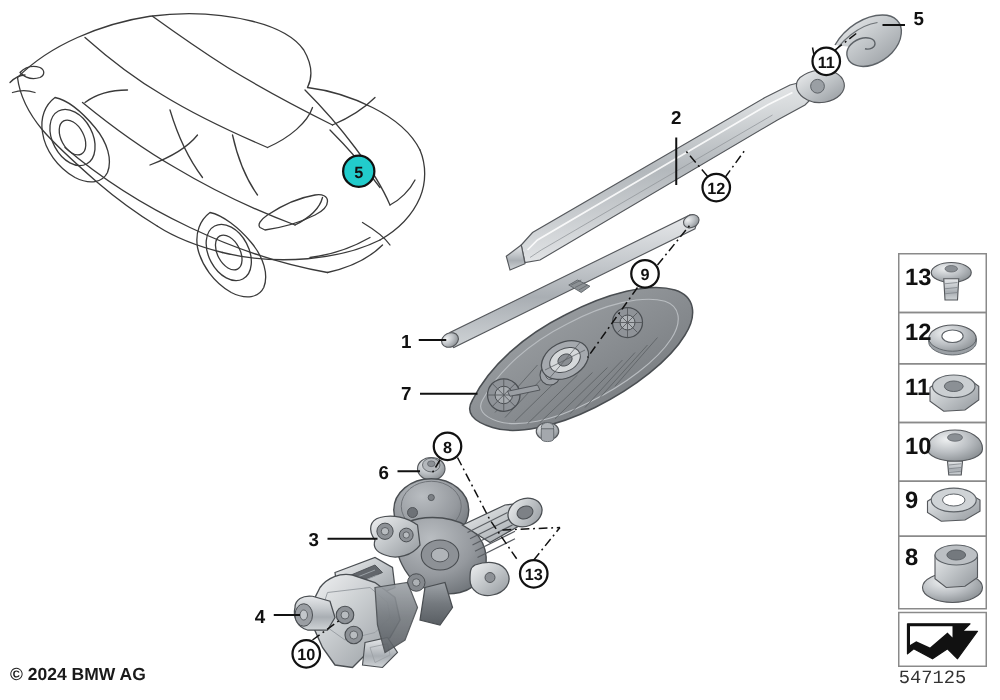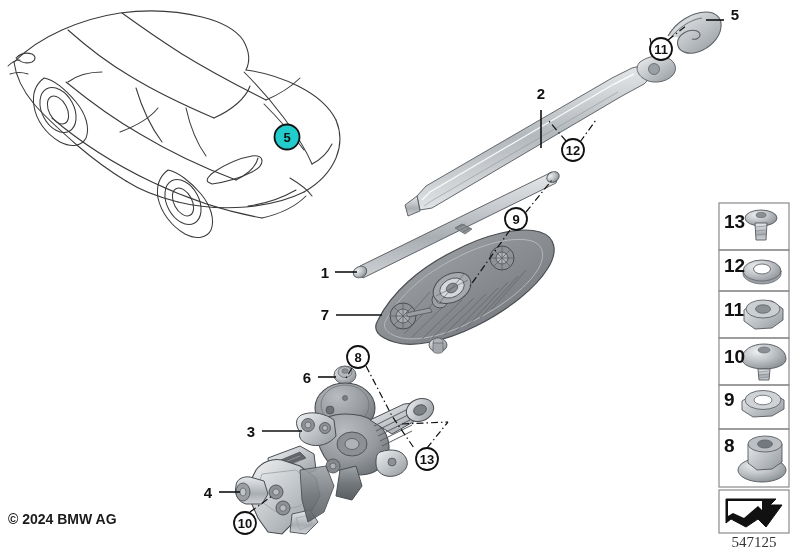--- a/index.html
+++ b/index.html
@@ -27,35 +27,35 @@
     fill:#111111;
   }
   .legend-num{
     font-family:"Liberation Sans", sans-serif;
     font-weight:bold;
     font-size:19px;
     fill:#111111;
   }
   .copyright{
     position:absolute;
-    left:8px;top:511px;
+    left:8px;top:531px;
     font-size:14px;
     font-weight:bold;
     color:#1a1a1a;
     letter-spacing:0px;
     font-family:"Liberation Sans", sans-serif;
   }
   .diagram-id{
     position:absolute;
     left:719px;top:534px;
     width:70px;
-    text-align:center;
+    text-align:left;
     font-size:15px;
     color:#333333;
-    font-family:Liberation Serif, serif;
+    font-family:Liberation Mono, monospace;
   }
   .leader{stroke:#111111;stroke-width:1.6;fill:none;}
   .dashdot{stroke:#111111;stroke-width:1.2;fill:none;stroke-dasharray:7 3 1.5 3;}
   .carline{stroke:#3a3a3a;stroke-width:1.05;fill:none;stroke-linejoin:round;stroke-linecap:round;}
   .part-stroke{stroke:#55585c;stroke-width:0.9;}
   .bubble-ring{fill:#ffffff;stroke:#111111;stroke-width:1.8;}
   .legend-box{fill:none;stroke:#8a8a8a;stroke-width:1.2;}
 </style>
 </head>
 <body>

